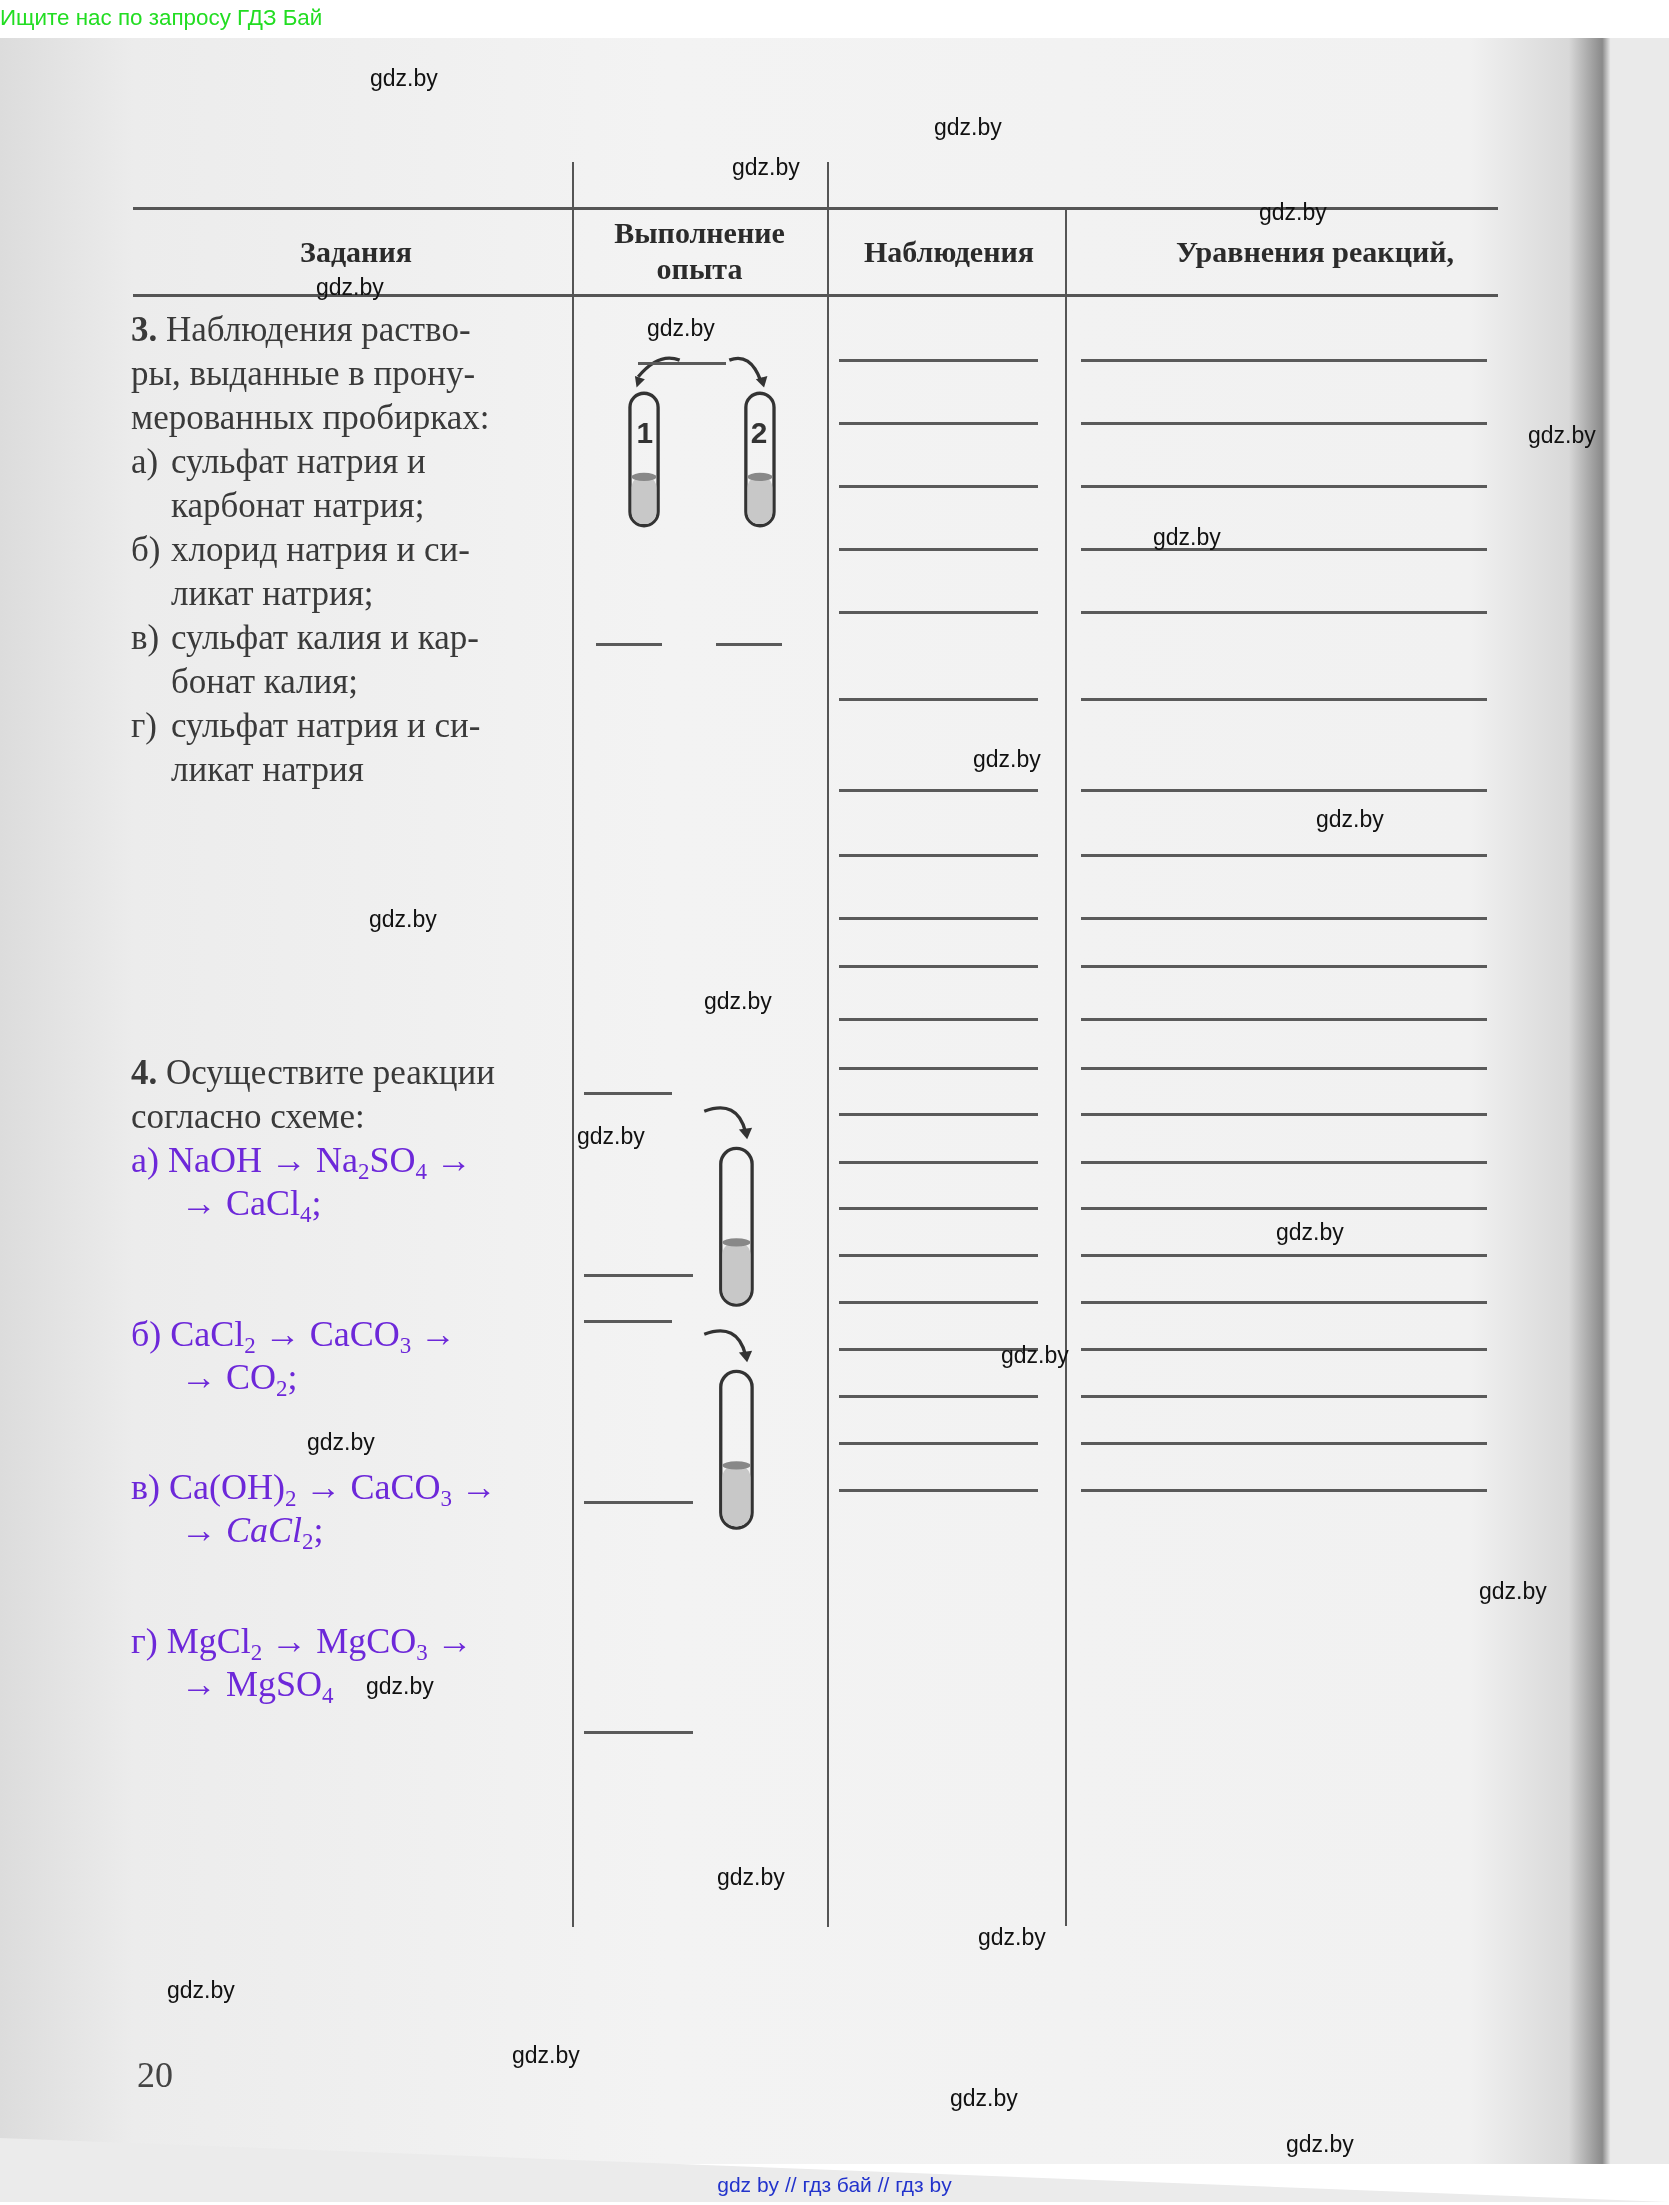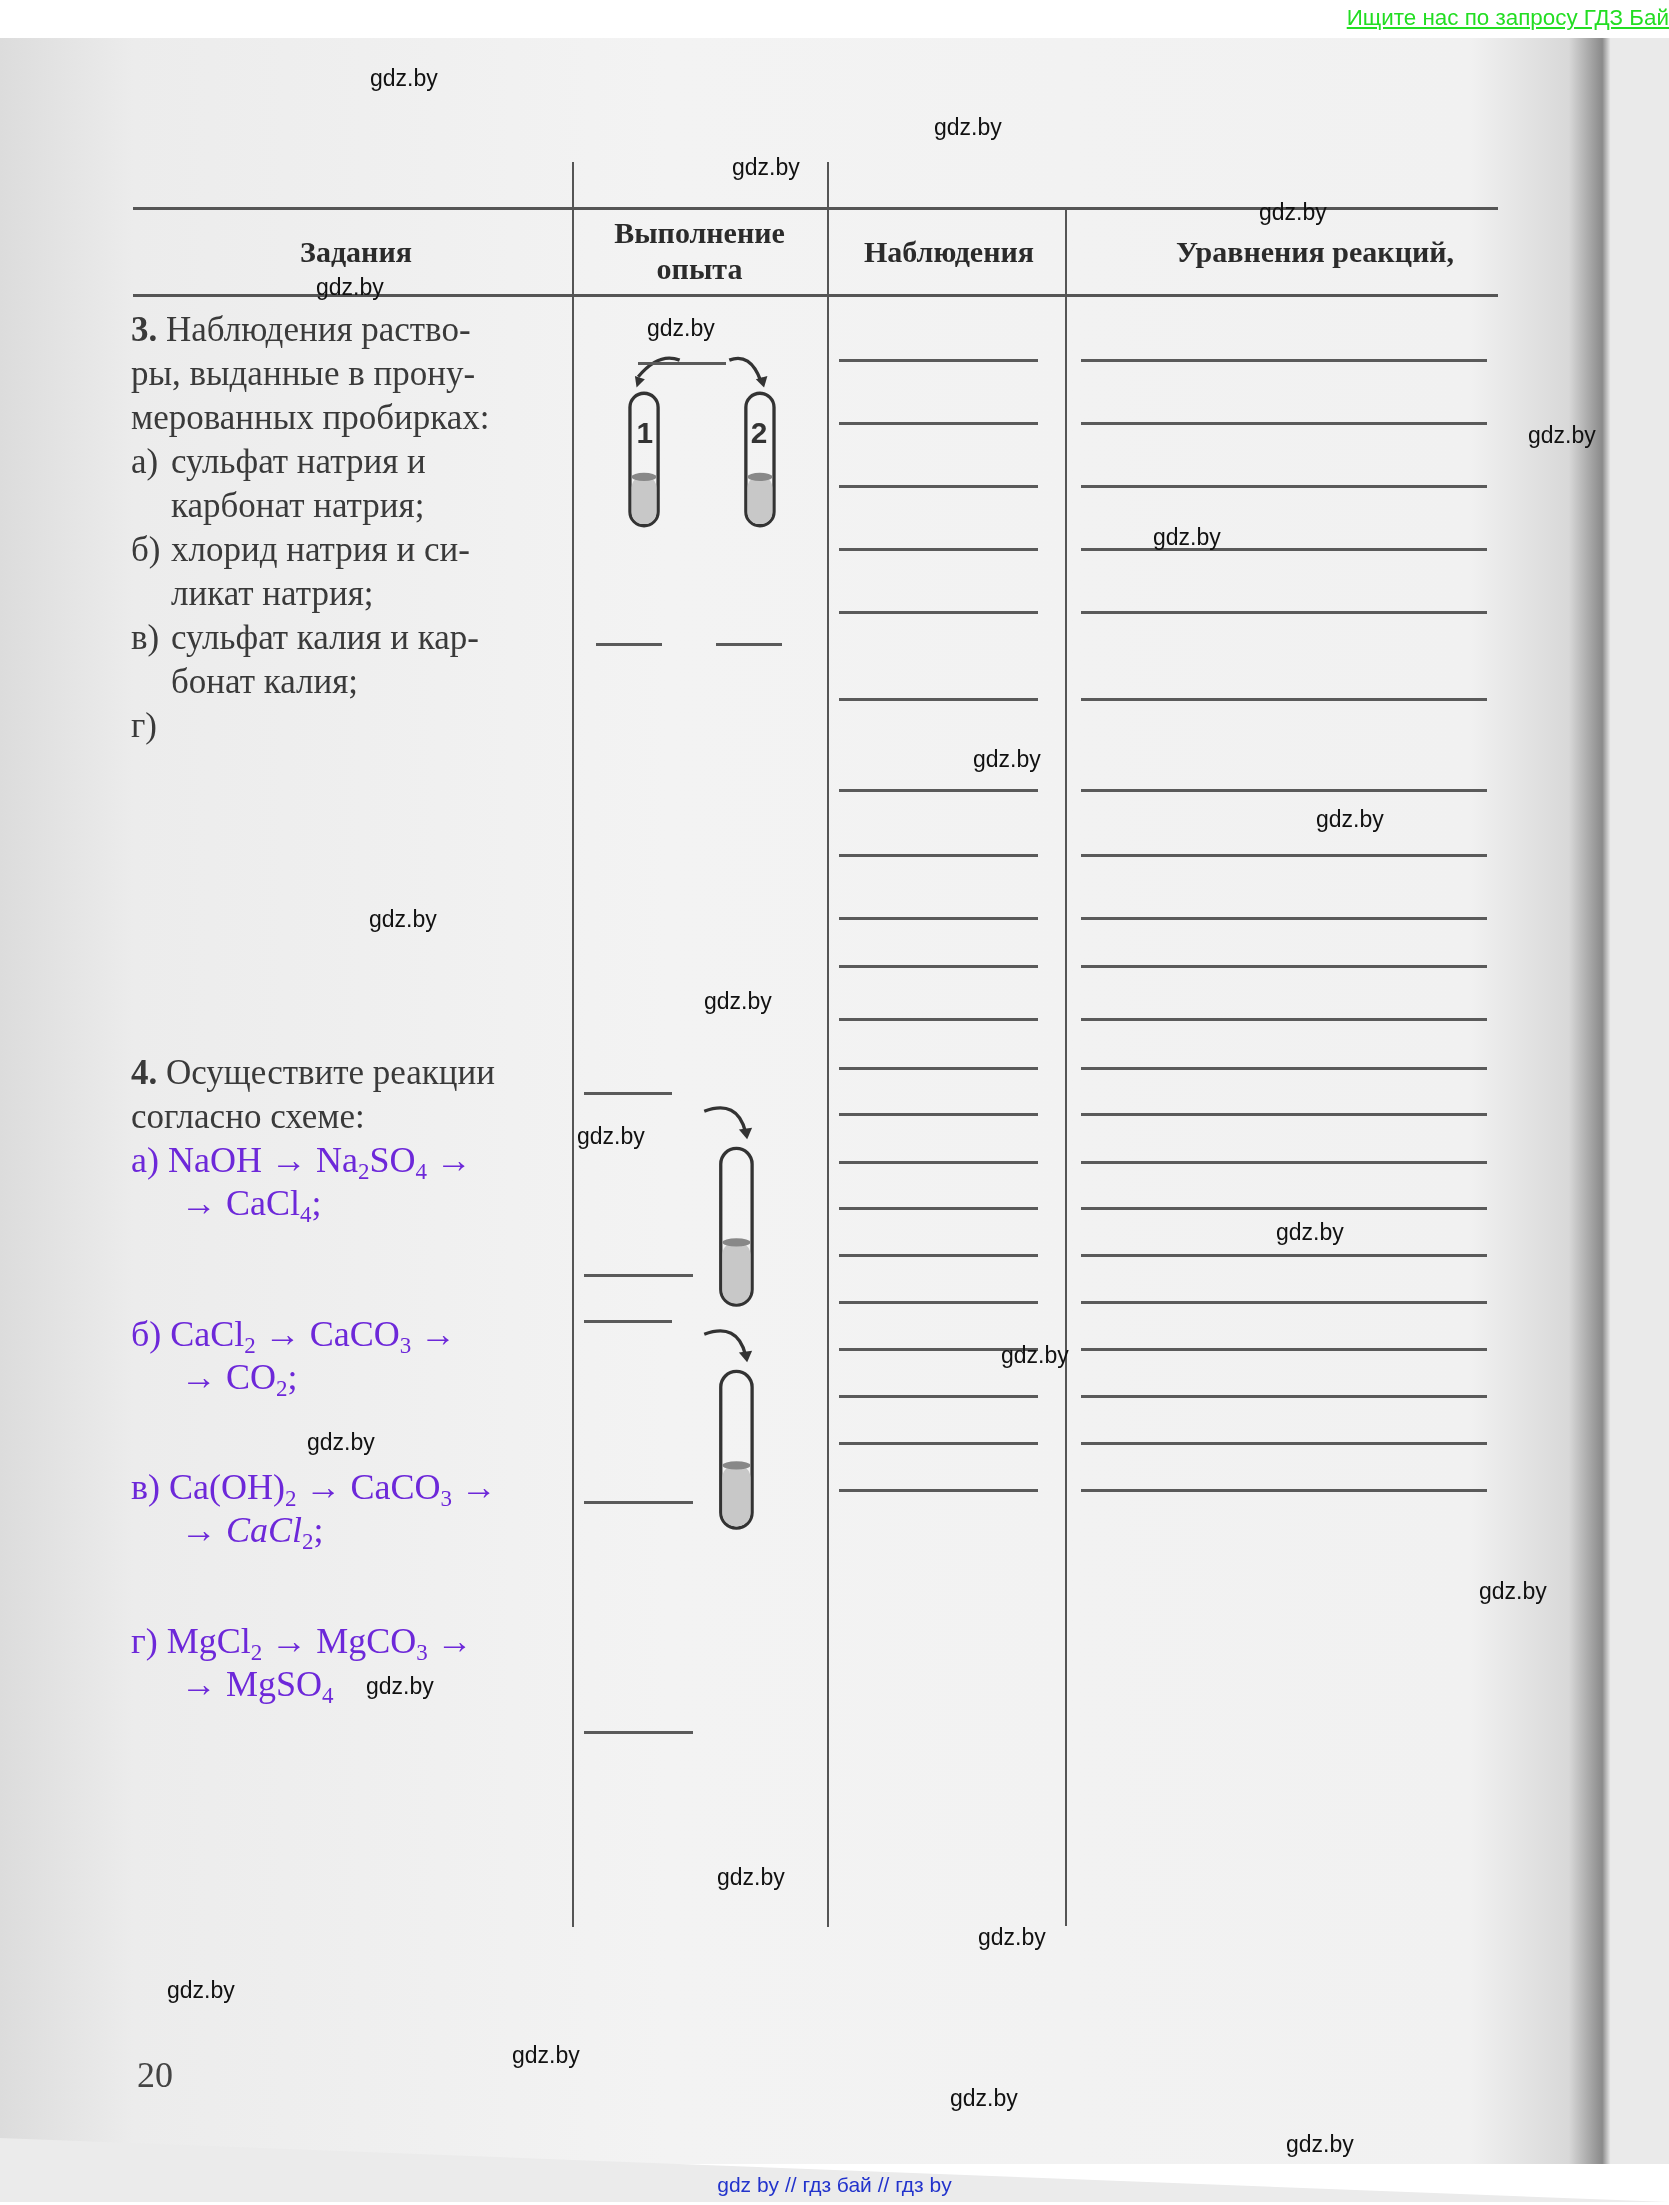--- a/index.html
+++ b/index.html
@@ -4,23 +4,23 @@
 <style>
   html, body { margin: 0; padding: 0; }
   body {
     width: 1669px; height: 2205px; position: relative; overflow: hidden;
     background: #ffffff;
     font-family: "Liberation Serif", "DejaVu Serif", serif;
     color: #333;
   }
   .top-banner {
     position: absolute; left: 0; top: 0; width: 1669px; height: 38px;
-    text-align: right; line-height: 35px;
+    text-align: left; line-height: 35px;
     font-family: "Liberation Sans", "DejaVu Sans", sans-serif;
-    font-size: 22.4px; color: #22dd22; text-decoration: underline;
+    font-size: 22.4px; color: #22dd22;
   }
   .bottom-banner {
     position: absolute; left: 0; top: 2164px; width: 1669px; height: 41px;
     text-align: center; line-height: 41px;
     font-family: "Liberation Sans", "DejaVu Sans", sans-serif;
     font-size: 21px; color: #2233cc;
   }
   .page {
     position: absolute; left: 0; top: 38px; width: 1669px; height: 2126px;
     background: linear-gradient(90deg, #dcdcdc 0%, #ececec 8%, #f3f3f3 40%, #f1f1f1 88%, #d8d8d8 94%, #8a8a8a 96%, #eaeaea 96.5%, #eaeaea 100%);
@@ -86,20 +86,21 @@
   <div class="item">
     <span class="lbl">б)</span>
     <span><span>хлорид натрия и си-</span><br><span>ликат натрия;</span></span>
   </div>
   <div class="item">
     <span class="lbl">в)</span>
     <span><span>сульфат калия и кар-</span><br><span>бонат калия;</span></span>
   </div>
   <div class="item">
     <span class="lbl">г)</span>
+    <span><span>сульфат натрия и си-</span><br><span>ликат натрия</span></span>
   </div>
 </div>
 
 <svg class="tube" style="left:572px;top:356px;" width="255" height="207" viewBox="0 0 308 250">
   <path d="M80 25 q25 -30 50 -20" fill="none" stroke="#333" stroke-width="4"></path>
   <path d="M88 28 l-10 10 l-2 -14 z" fill="#333"></path>
   <path d="M190 5 q25 -10 38 25" fill="none" stroke="#333" stroke-width="4"></path>
   <path d="M222 28 l10 10 l4 -14 z" fill="#333"></path>
   <rect x="70" y="45" width="34" height="160" rx="17" fill="none" stroke="#333" stroke-width="4"></rect>
   <rect x="72" y="145" width="30" height="58" rx="14" fill="#c8c8c8"></rect>

